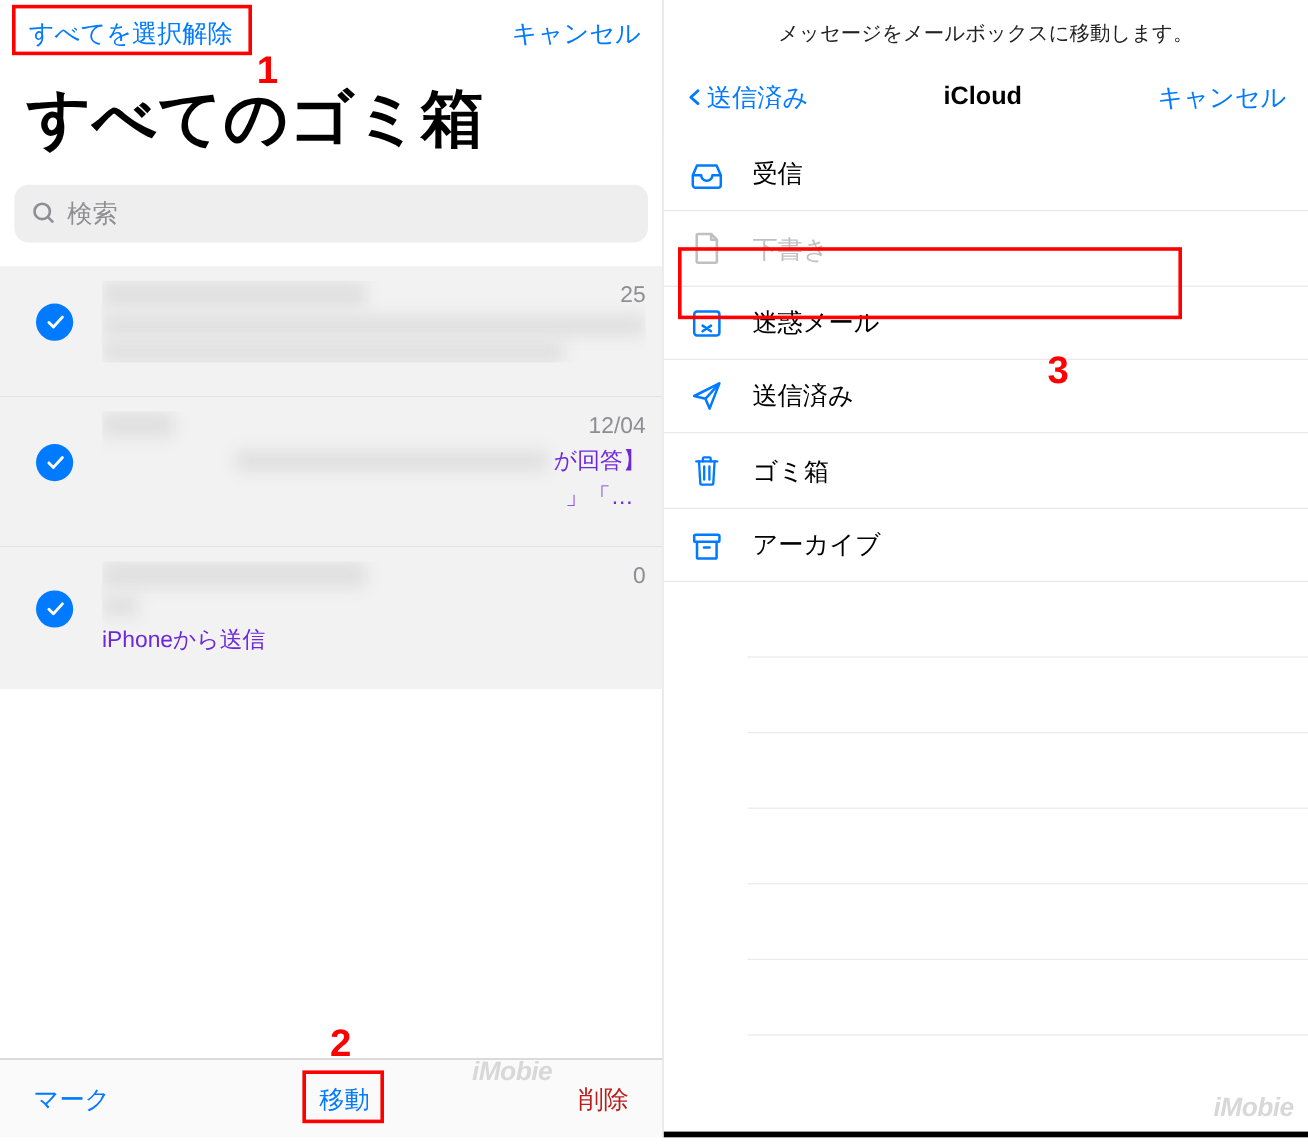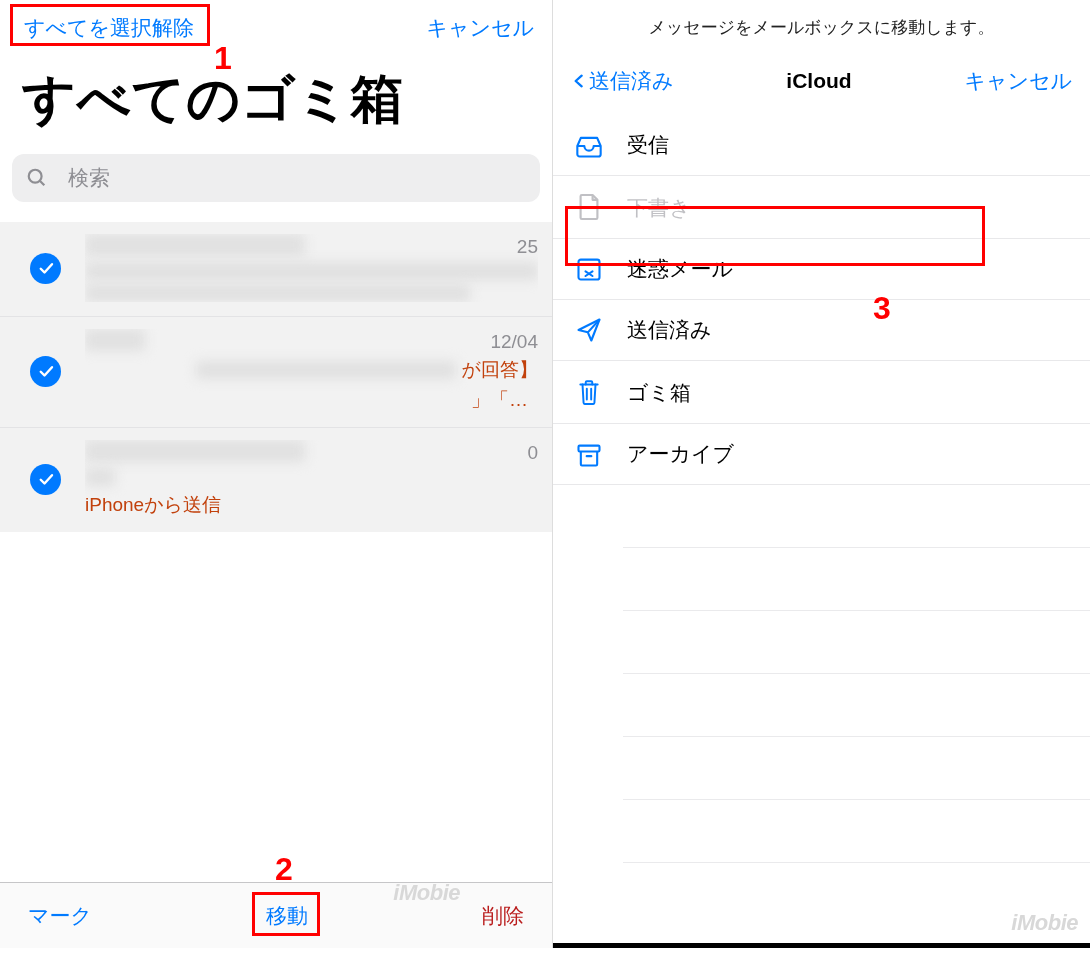--- a/index.html
+++ b/index.html
@@ -36,30 +36,30 @@
       padding: 10px 22px 18px;
       letter-spacing: 0.5px;
     }
     .search-box {
       margin: 0 12px 20px;
       background: #eeeeef;
       border-radius: 12px;
       padding: 10px 14px;
       display: flex;
       align-items: center;
-      gap: 20px;
+      gap: 8px;
       font-size: 21px;
       color: #8e8e93;
     }
 
     .mail-list { background: #f2f2f2; }
     .mail-item {
       display: flex;
       align-items: center;
-      padding: 12px 14px 14px 30px;
+      padding: 12px 14px 28px 30px;
       gap: 24px;
       background: #f2f2f2;
       border-bottom: 1px solid #e3e3e5;
     }
     .check-circle {
       width: 31px; height: 31px;
       border-radius: 50%;
       background: #007aff;
       display: flex;
       align-items: center;
@@ -71,21 +71,21 @@
     .mail-header-row { display: flex; justify-content: space-between; align-items: flex-start; }
     .blur-block {
       background: #e0e0e0;
       filter: blur(6px);
       border-radius: 3px;
     }
     .blur-sender { width: 220px; height: 22px; margin-bottom: 6px; }
     .blur-line { width: 100%; height: 18px; margin-bottom: 4px; }
     .blur-line2 { width: 85%; height: 18px; }
     .mail-date { color: #8e8e93; font-size: 19px; white-space: nowrap; padding-left: 8px; padding-top: 2px;}
-    .mail-preview { color: #c2410c; font-size: 19px; margin-top: 4px; }
+    .mail-preview { color: #6d28d9; font-size: 19px; margin-top: 4px; }
 
     .toolbar {
       position: absolute;
       bottom: 0; left: 0; right: 0;
       height: 66px;
       border-top: 1px solid #c6c6c8;
       background: #fafafa;
       display: flex;
       justify-content: space-between;
       align-items: center;

